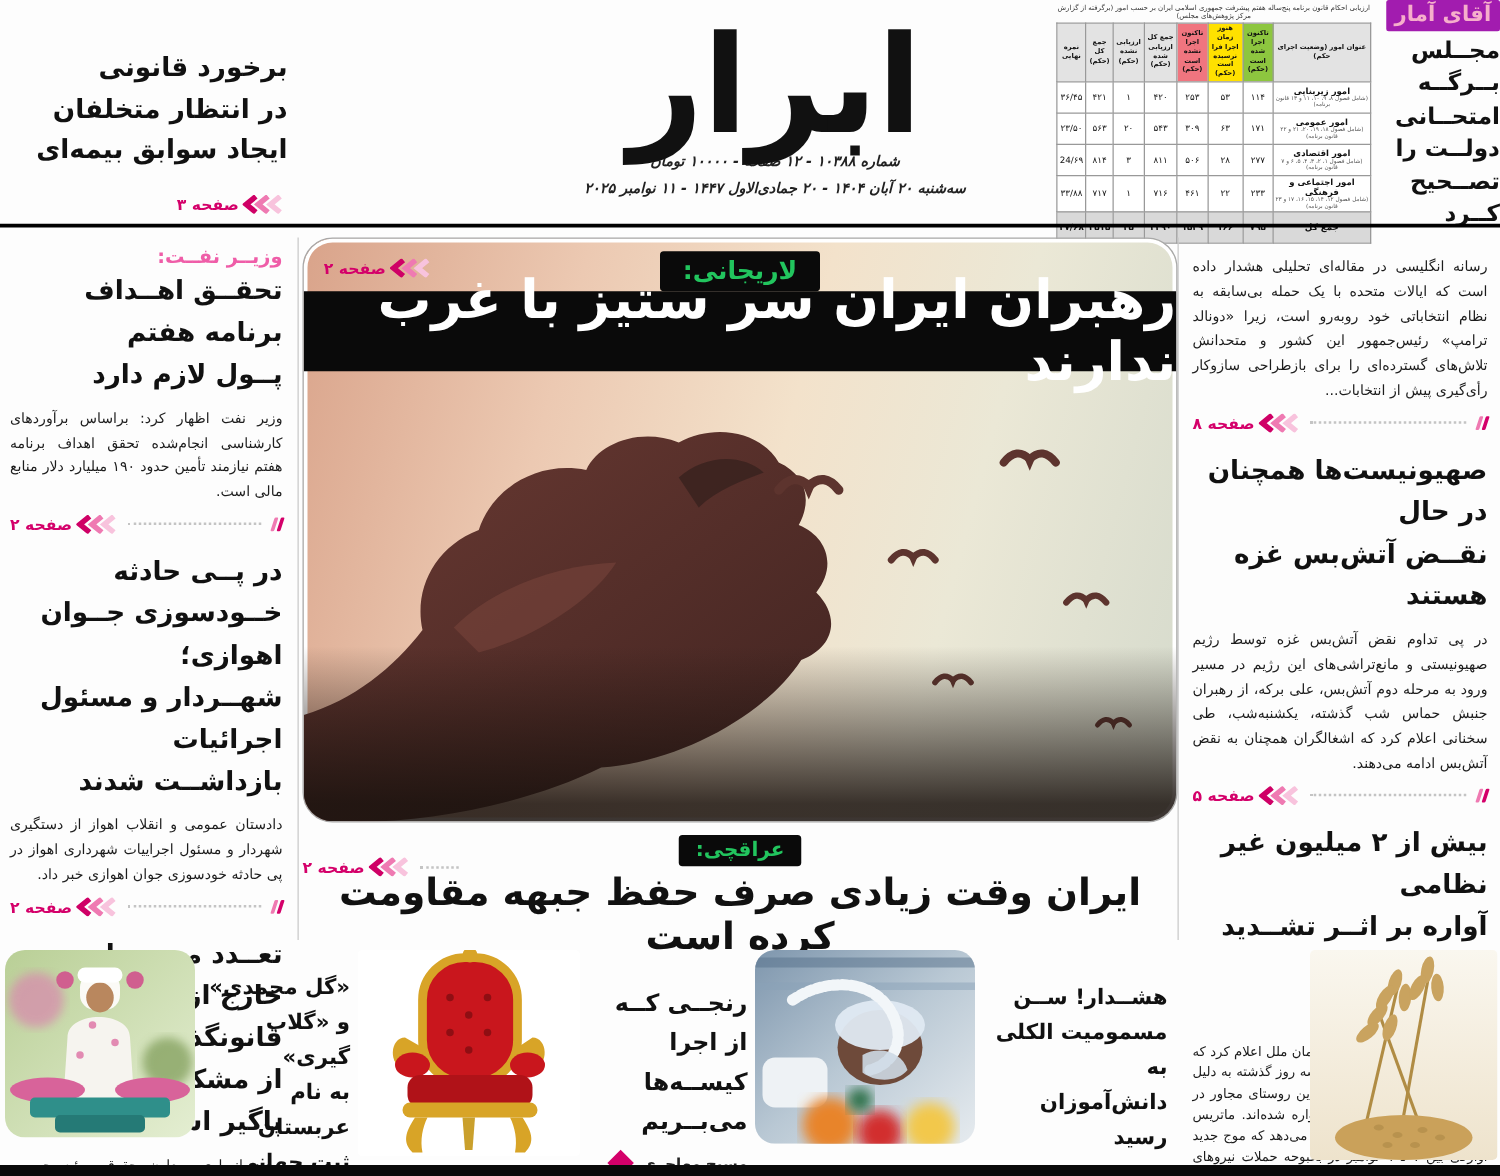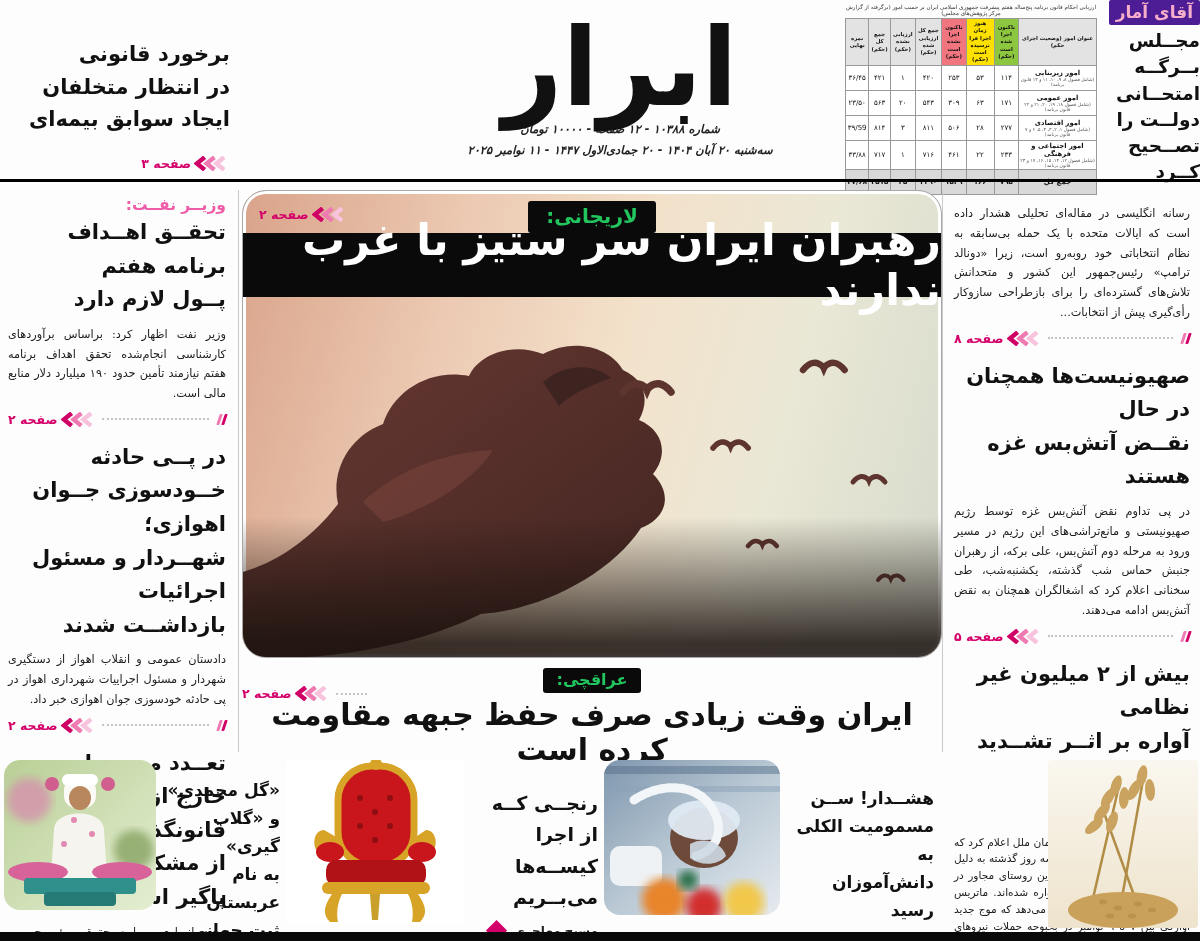--- a/index.html
+++ b/index.html
@@ -30,21 +30,21 @@
   table.stats th.g { background:#8dc63f; }
   table.stats th.y { background:#ffe100; }
   table.stats th.r { background:#f0757f; }
   table.stats td { font-size:7px; height:25px; }
   table.stats .lbl { width:78px; }
   table.stats td.lbl b { display:block; font-size:6.8px; }
   table.stats td.lbl i { display:block; font-style:normal; font-size:4.6px; color:#555; }
   table.stats tfoot td { background:#d9d9d9; font-weight:bold; }
 
   .top-right-story { left:1100px; top:0; width:100px; text-align:right; padding-left:4px; }
-  .tr-kicker { display:inline-block; background:#4c1d95; color:#f6aecb; font-weight:900; font-size:17px; padding:2px 7px 3px; border-radius:2px; margin-bottom:3px; }
+  .tr-kicker { display:inline-block; background:#a21caf; color:#f6aecb; font-weight:900; font-size:17px; padding:2px 7px 3px; border-radius:2px; margin-bottom:3px; }
   .tr-line { font-size:18.5px; font-weight:900; line-height:1.42; text-align:right; }
 
   .rule-top { left:0; top:179px; width:1200px; height:3px; background:#000; }
   .vsep { width:1px; background:#c9c9c9; top:190px; height:562px; }
   .bottom-bar { left:0; top:932px; width:1200px; height:9px; background:#0a0a0a; }
 
   
   .marker { display:flex; align-items:center; }
   .marker .leader { flex:1; border-bottom:2px dotted #c4c4c4; height:1px; margin:0 5px; }
   .marker .pg { color:#d4006a; font-weight:bold; font-size:12.5px; white-space:nowrap; }
@@ -165,21 +165,21 @@
           <td class="lbl">
             <b>امور اقتصادی</b>
             <i>(شامل فصول ۱، ۲، ۳، ۴، ۵، ۶ و ۷ قانون برنامه)</i>
           </td>
           <td>۲۷۷</td>
           <td>۲۸</td>
           <td>۵۰۶</td>
           <td>۸۱۱</td>
           <td>۳</td>
           <td>۸۱۴</td>
-          <td>۳۹/59</td>
+          <td>24/۶۹</td>
         </tr>
 
         <tr>
           <td class="lbl">
             <b>امور اجتماعی و فرهنگی</b>
             <i>(شامل فصول ۱۲، ۱۴، ۱۵، ۱۶، ۱۷ و ۲۳ قانون برنامه)</i>
           </td>
           <td>۲۳۳</td>
           <td>۲۲</td>
           <td>۴۶۱</td>

